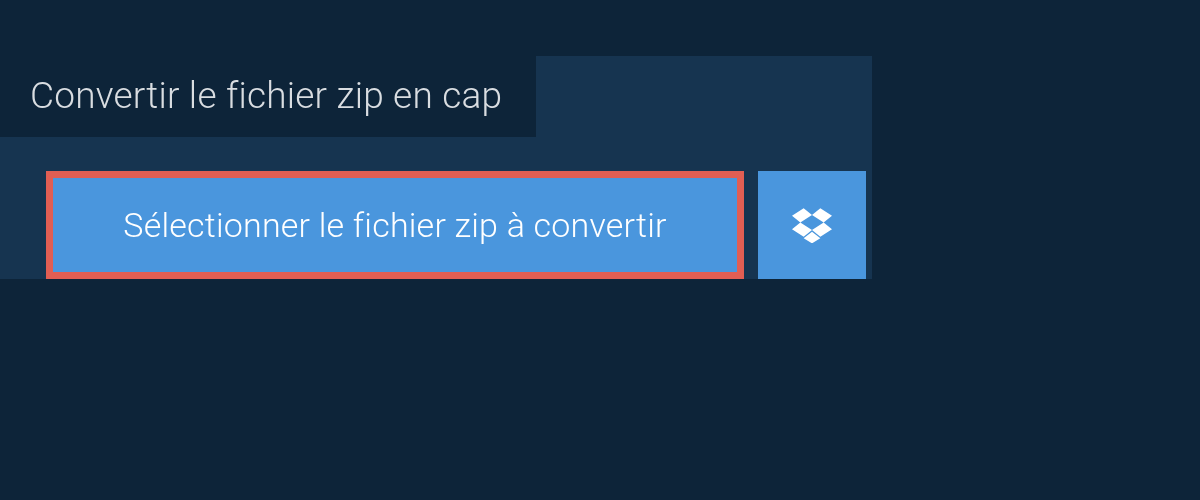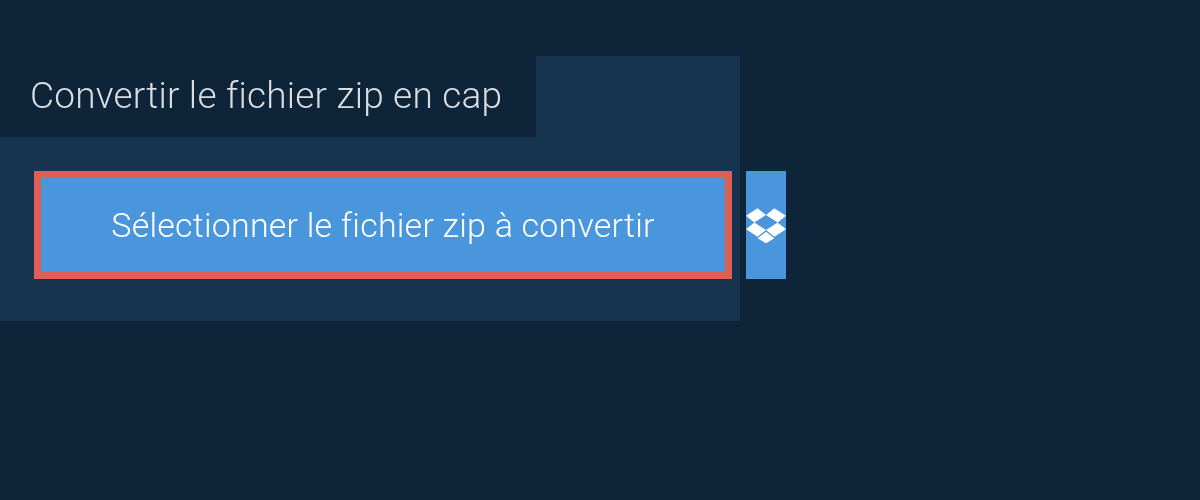--- a/index.html
+++ b/index.html
@@ -9,40 +9,39 @@
     }
     body {
       width: 1200px;
       height: 500px;
       background: #0d2439;
       font-family: -apple-system, BlinkMacSystemFont, "Segoe UI", Roboto, Helvetica, Arial, sans-serif;
       overflow: hidden;
     }
     .panel {
       background: #163450;
-      width: 740px;
+      width: 872px;
       margin-top: 56px;
       margin-left: 0;
-      padding-bottom: 42px;
     }
     .tab-header {
       background: #0d2439;
       display: inline-block;
       padding: 18px 34px 20px 30px;
       margin-bottom: 34px;
     }
     .tab-header-text {
       color: #d9dde1;
       font-size: 37px;
       font-weight: 300;
       letter-spacing: 0.2px;
     }
     .button-row {
       display: flex;
-      margin-left: 34px;
+      margin-left: 46px;
       gap: 14px;
     }
     .select-button-wrapper {
       border: 7px solid #e15e53;
       padding: 0;
     }
     .select-button {
       background: #4a96dd;
       width: 684px;
       height: 94px;

